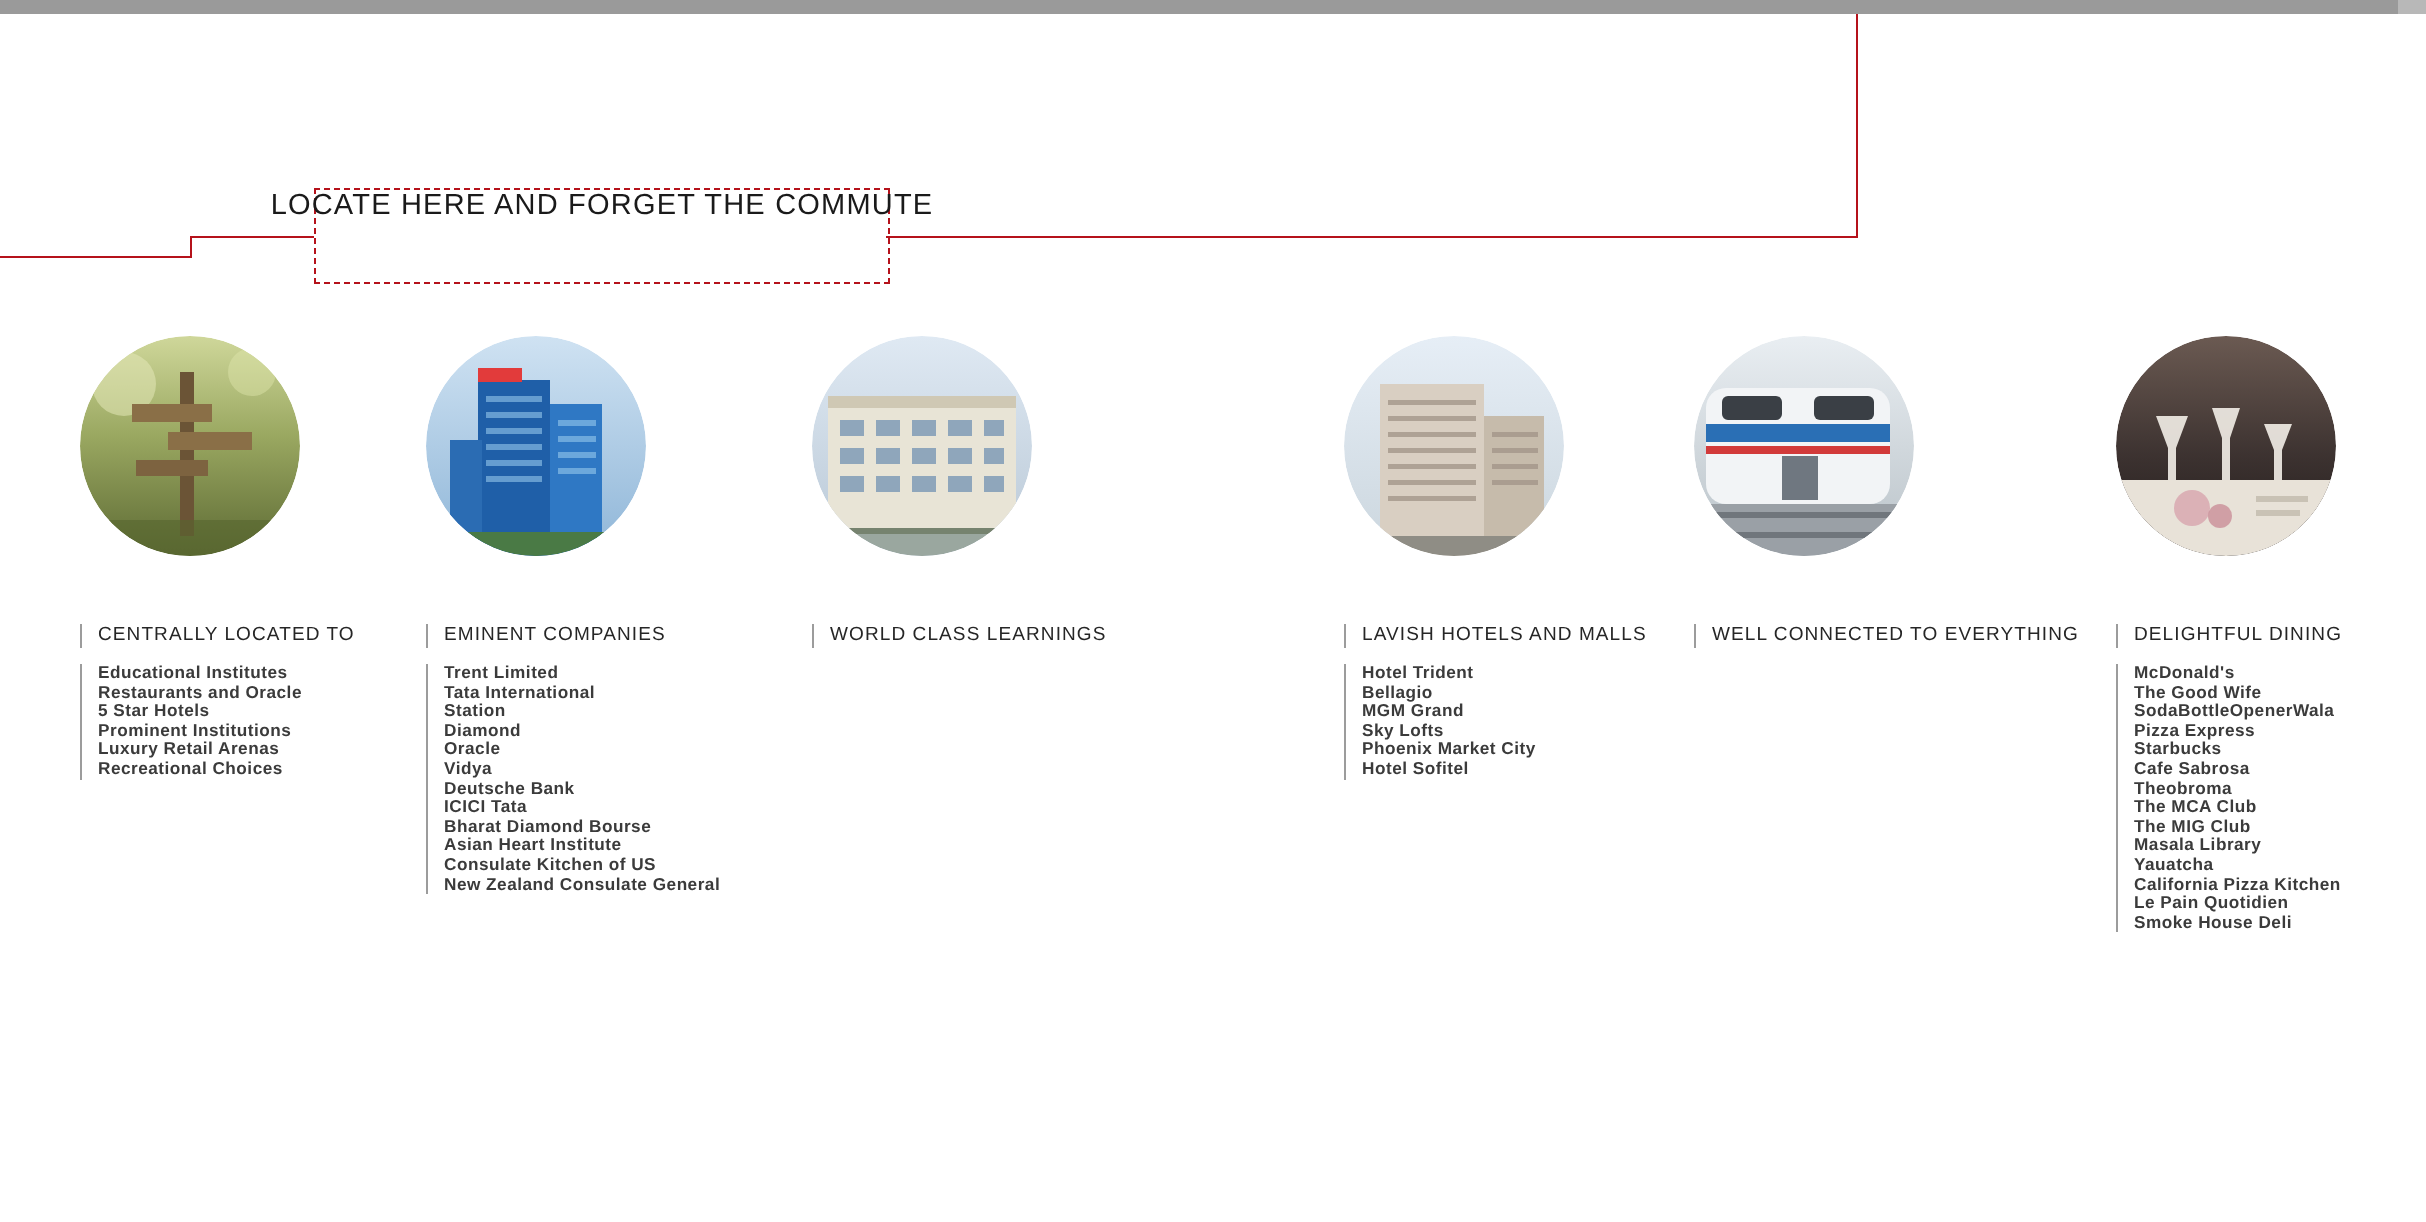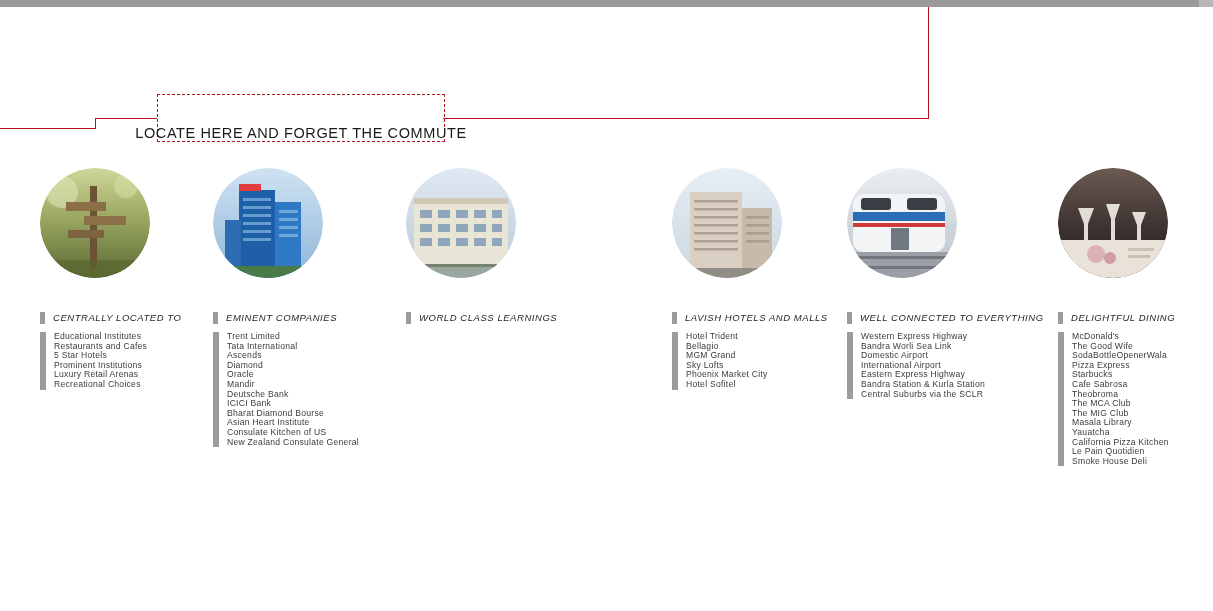--- a/index.html
+++ b/index.html
@@ -68,21 +68,21 @@
   
   .headline-box {
     position: absolute;
     left: 157px;
     top: 94px;
     width: 288px;
     height: 48px;
     border: 1px dashed #b5121b;
     box-sizing: border-box;
     display: flex;
-    align-items: flex-end;
+    align-items: flex-start;
     justify-content: center;
   }
   .headline-text {
     font-size: 14.5px;
     letter-spacing: 0.6px;
     color: #1a1a1a;
     font-family: "Liberation Sans", sans-serif;
     white-space: nowrap;
   }
 
@@ -104,37 +104,37 @@
     border-radius: 55px;
     overflow: hidden;
     position: relative;
     margin-left: 0px;
   }
   .thumb svg { display: block; }
 
   .col-head {
     margin-top: 34px;
     padding-left: 8px;
-    border-left: 5px solid #c4b5fd;
+    border-left: 1px solid #c4b5fd;
     font-size: 9.5px;
     letter-spacing: 0.55px;
     color: #262626;
     line-height: 12px;
     height: 12px;
     white-space: nowrap;
-    font-style: italic;
   }
   .col-list {
     margin-top: 8px;
     padding-left: 8px;
-    border-left: 6px solid #be185d;
+    border-left: 1px solid #be185d;
     list-style: none;
     margin-block-start: 8px;
     margin-block-end: 0;
     padding-block: 0;
+    font-weight: bold;
   }
   .col-list li {
     font-size: 8.6px;
     letter-spacing: 0.25px;
     color: #3b3b3b;
     line-height: 9.6px;
     white-space: nowrap;
   }
 
   
@@ -195,21 +195,21 @@
           <rect x="26" y="34" width="40" height="9" fill="#8a6f47"></rect>
           <rect x="44" y="48" width="42" height="9" fill="#8a6f47"></rect>
           <rect x="28" y="62" width="36" height="8" fill="#7d6340"></rect>
           <rect x="0" y="92" width="110" height="18" fill="#56652f" opacity="0.6"></rect>
         </g>
       </svg>
     </div>
     <div class="col-head">CENTRALLY LOCATED TO</div>
     <ul class="col-list">
       <li>Educational Institutes</li>
-      <li>Restaurants and Cafes</li>
+      <li>Restaurants and Oracle</li>
       <li>5 Star Hotels</li>
       <li>Prominent Institutions</li>
       <li>Luxury Retail Arenas</li>
       <li>Recreational Choices</li>
     </ul>
   </div>
 
   <div class="column c1">
     <div class="thumb">
       <svg width="110" height="110" viewBox="0 0 110 110">
@@ -241,26 +241,26 @@
           </g>
           <rect x="26" y="16" width="22" height="7" fill="#e23b3b"></rect>
           <rect x="0" y="98" width="110" height="12" fill="#4a7a45"></rect>
         </g>
       </svg>
     </div>
     <div class="col-head">EMINENT COMPANIES</div>
     <ul class="col-list">
       <li>Trent Limited</li>
       <li>Tata International</li>
-      <li>Ascends</li>
+      <li>Station</li>
       <li>Diamond</li>
       <li>Oracle</li>
-      <li>Mandir</li>
+      <li>Vidya</li>
       <li>Deutsche Bank</li>
-      <li>ICICI Bank</li>
+      <li>ICICI Tata</li>
       <li>Bharat Diamond Bourse</li>
       <li>Asian Heart Institute</li>
       <li>Consulate Kitchen of US</li>
       <li>New Zealand Consulate General</li>
     </ul>
   </div>
 
   <div class="column c2">
     <div class="thumb">
       <svg width="110" height="110" viewBox="0 0 110 110">
@@ -366,29 +366,20 @@
           <rect x="14" y="30" width="30" height="12" rx="3" fill="#3a3f45"></rect>
           <rect x="60" y="30" width="30" height="12" rx="3" fill="#3a3f45"></rect>
           <rect x="44" y="60" width="18" height="22" fill="#6f7780"></rect>
           <rect x="0" y="84" width="110" height="26" fill="#9aa0a6"></rect>
           <rect x="0" y="88" width="110" height="3" fill="#70767c"></rect>
           <rect x="0" y="98" width="110" height="3" fill="#70767c"></rect>
         </g>
       </svg>
     </div>
     <div class="col-head">WELL CONNECTED TO EVERYTHING</div>
-    <ul class="col-list">
-      <li>Western Express Highway</li>
-      <li>Bandra Worli Sea Link</li>
-      <li>Domestic Airport</li>
-      <li>International Airport</li>
-      <li>Eastern Express Highway</li>
-      <li>Bandra Station &amp; Kurla Station</li>
-      <li>Central Suburbs via the SCLR</li>
-    </ul>
   </div>
 
   <div class="column c5">
     <div class="thumb">
       <svg width="110" height="110" viewBox="0 0 110 110">
         <defs>
           <clipPath id="cp5">
               <circle cx="55" cy="55" r="55"></circle>
             </clipPath>
           <linearGradient id="g5" x1="0" y1="0" x2="0" y2="1">

